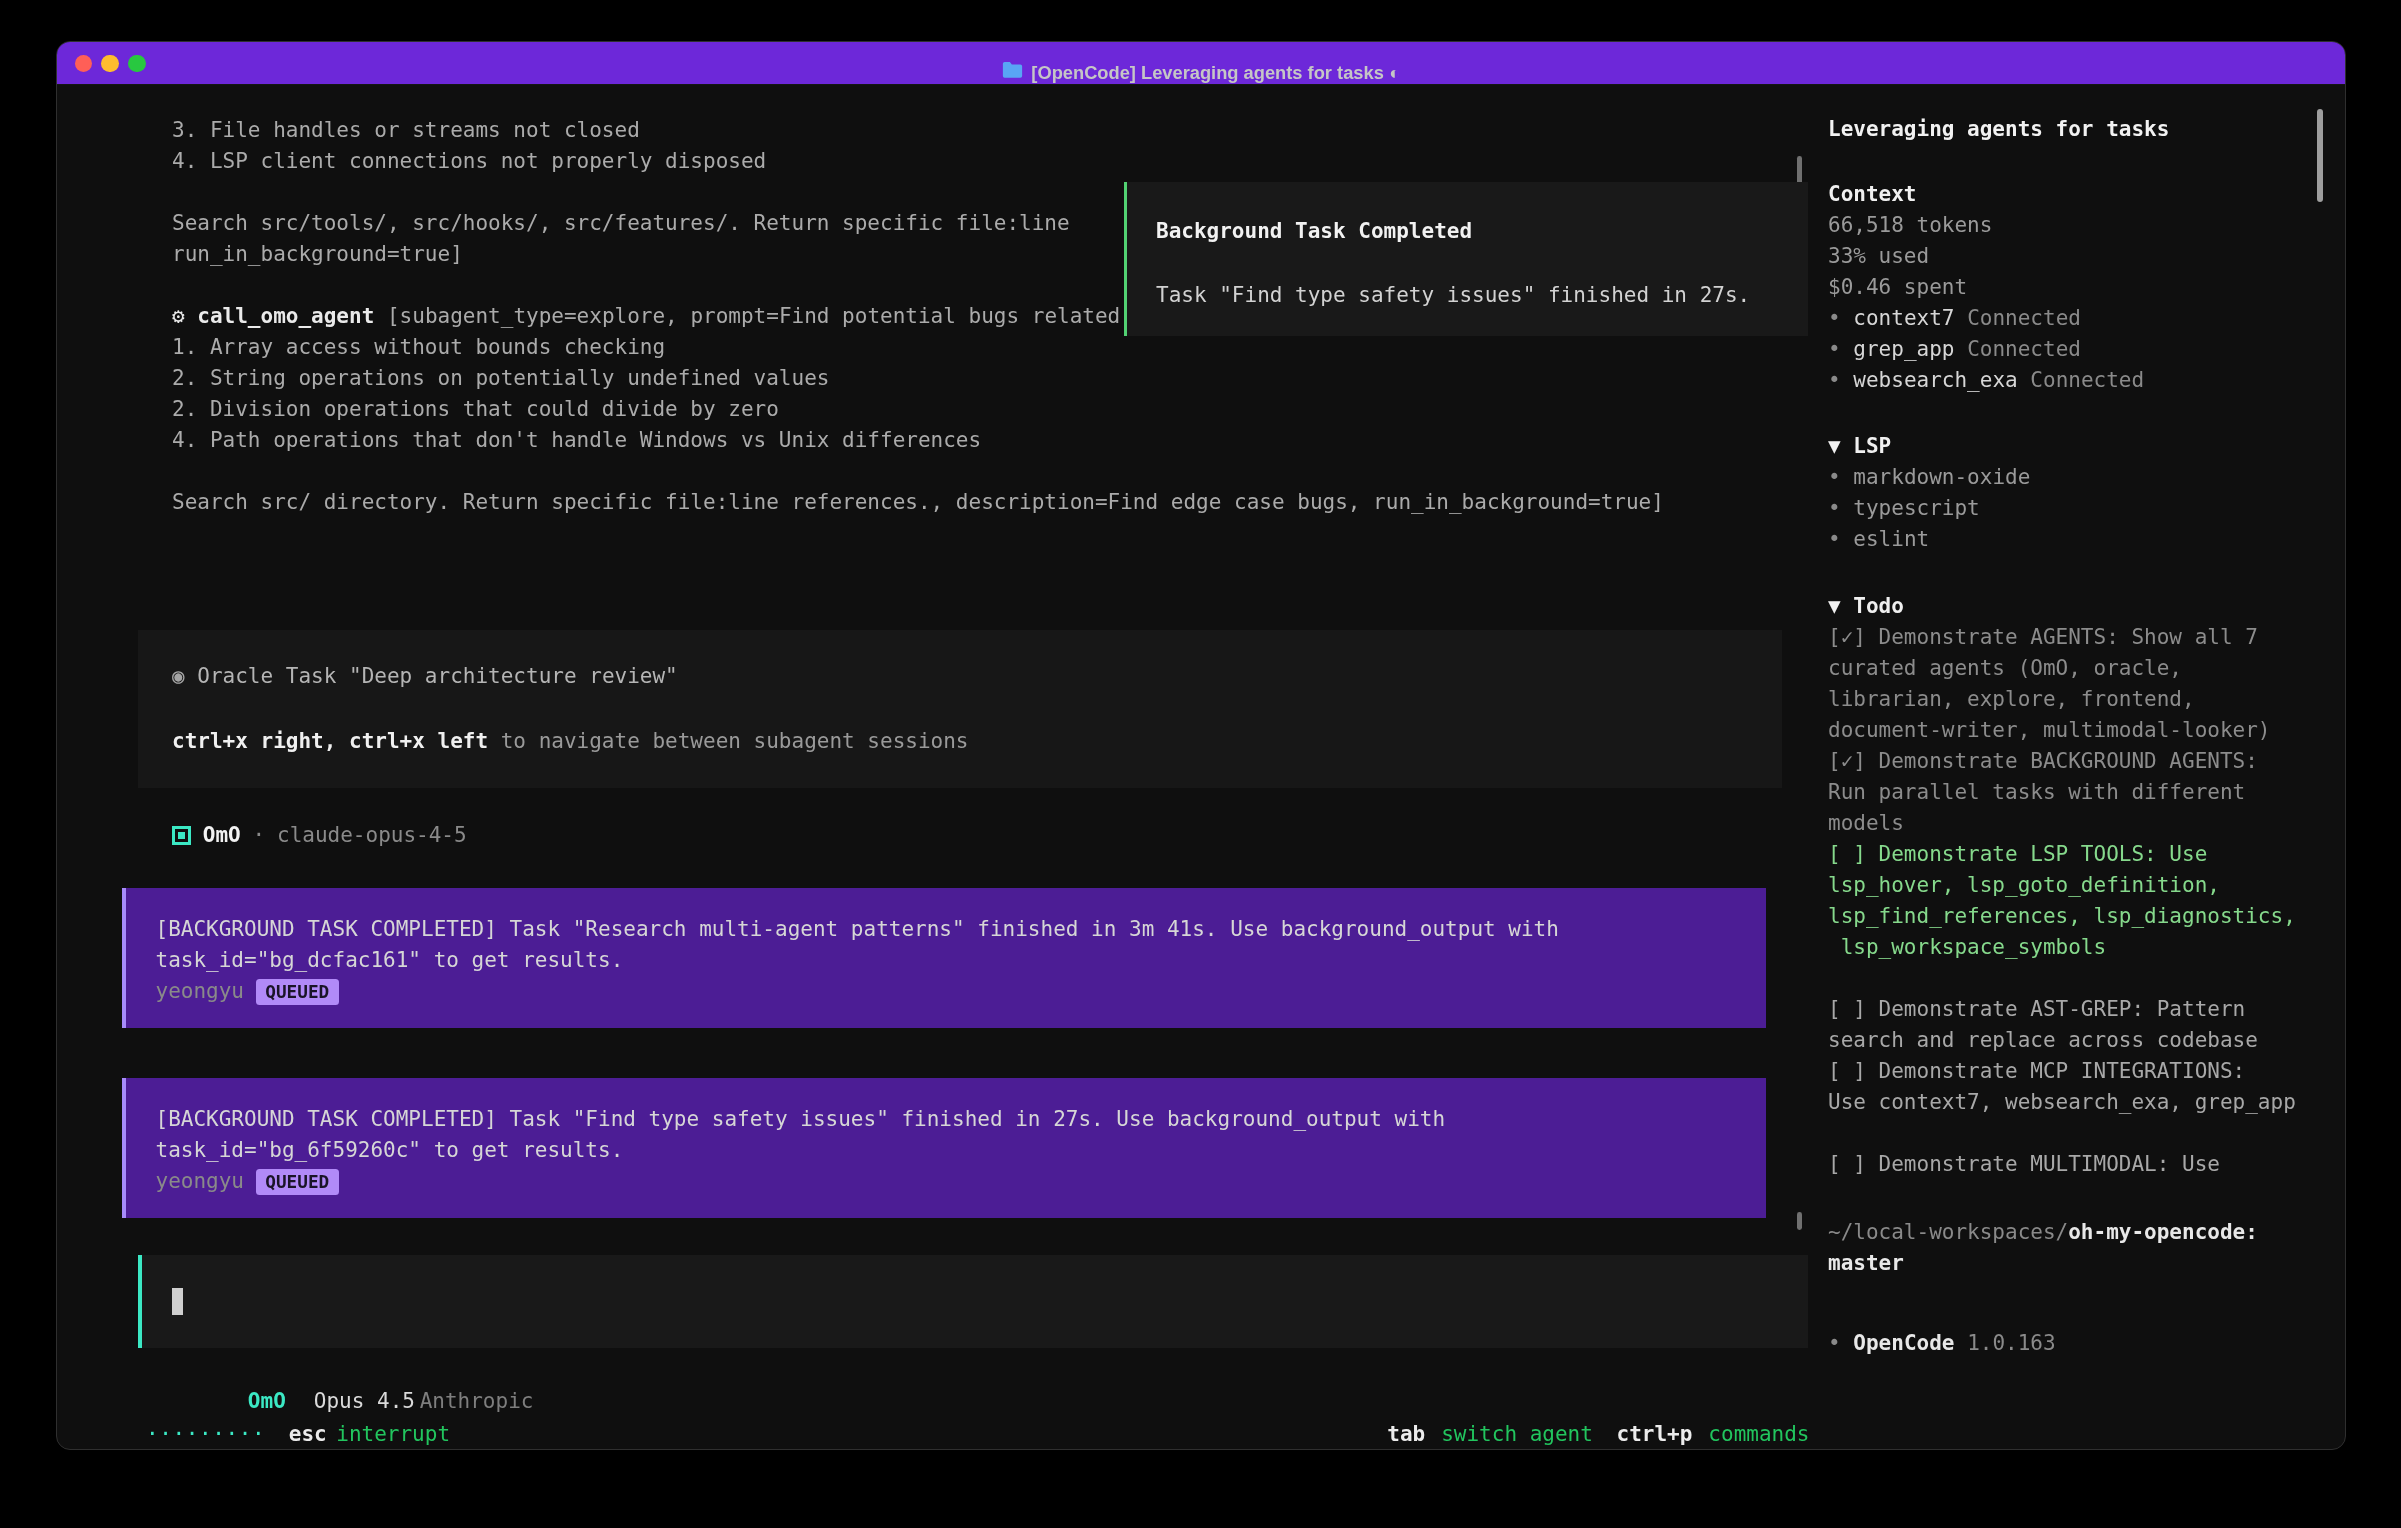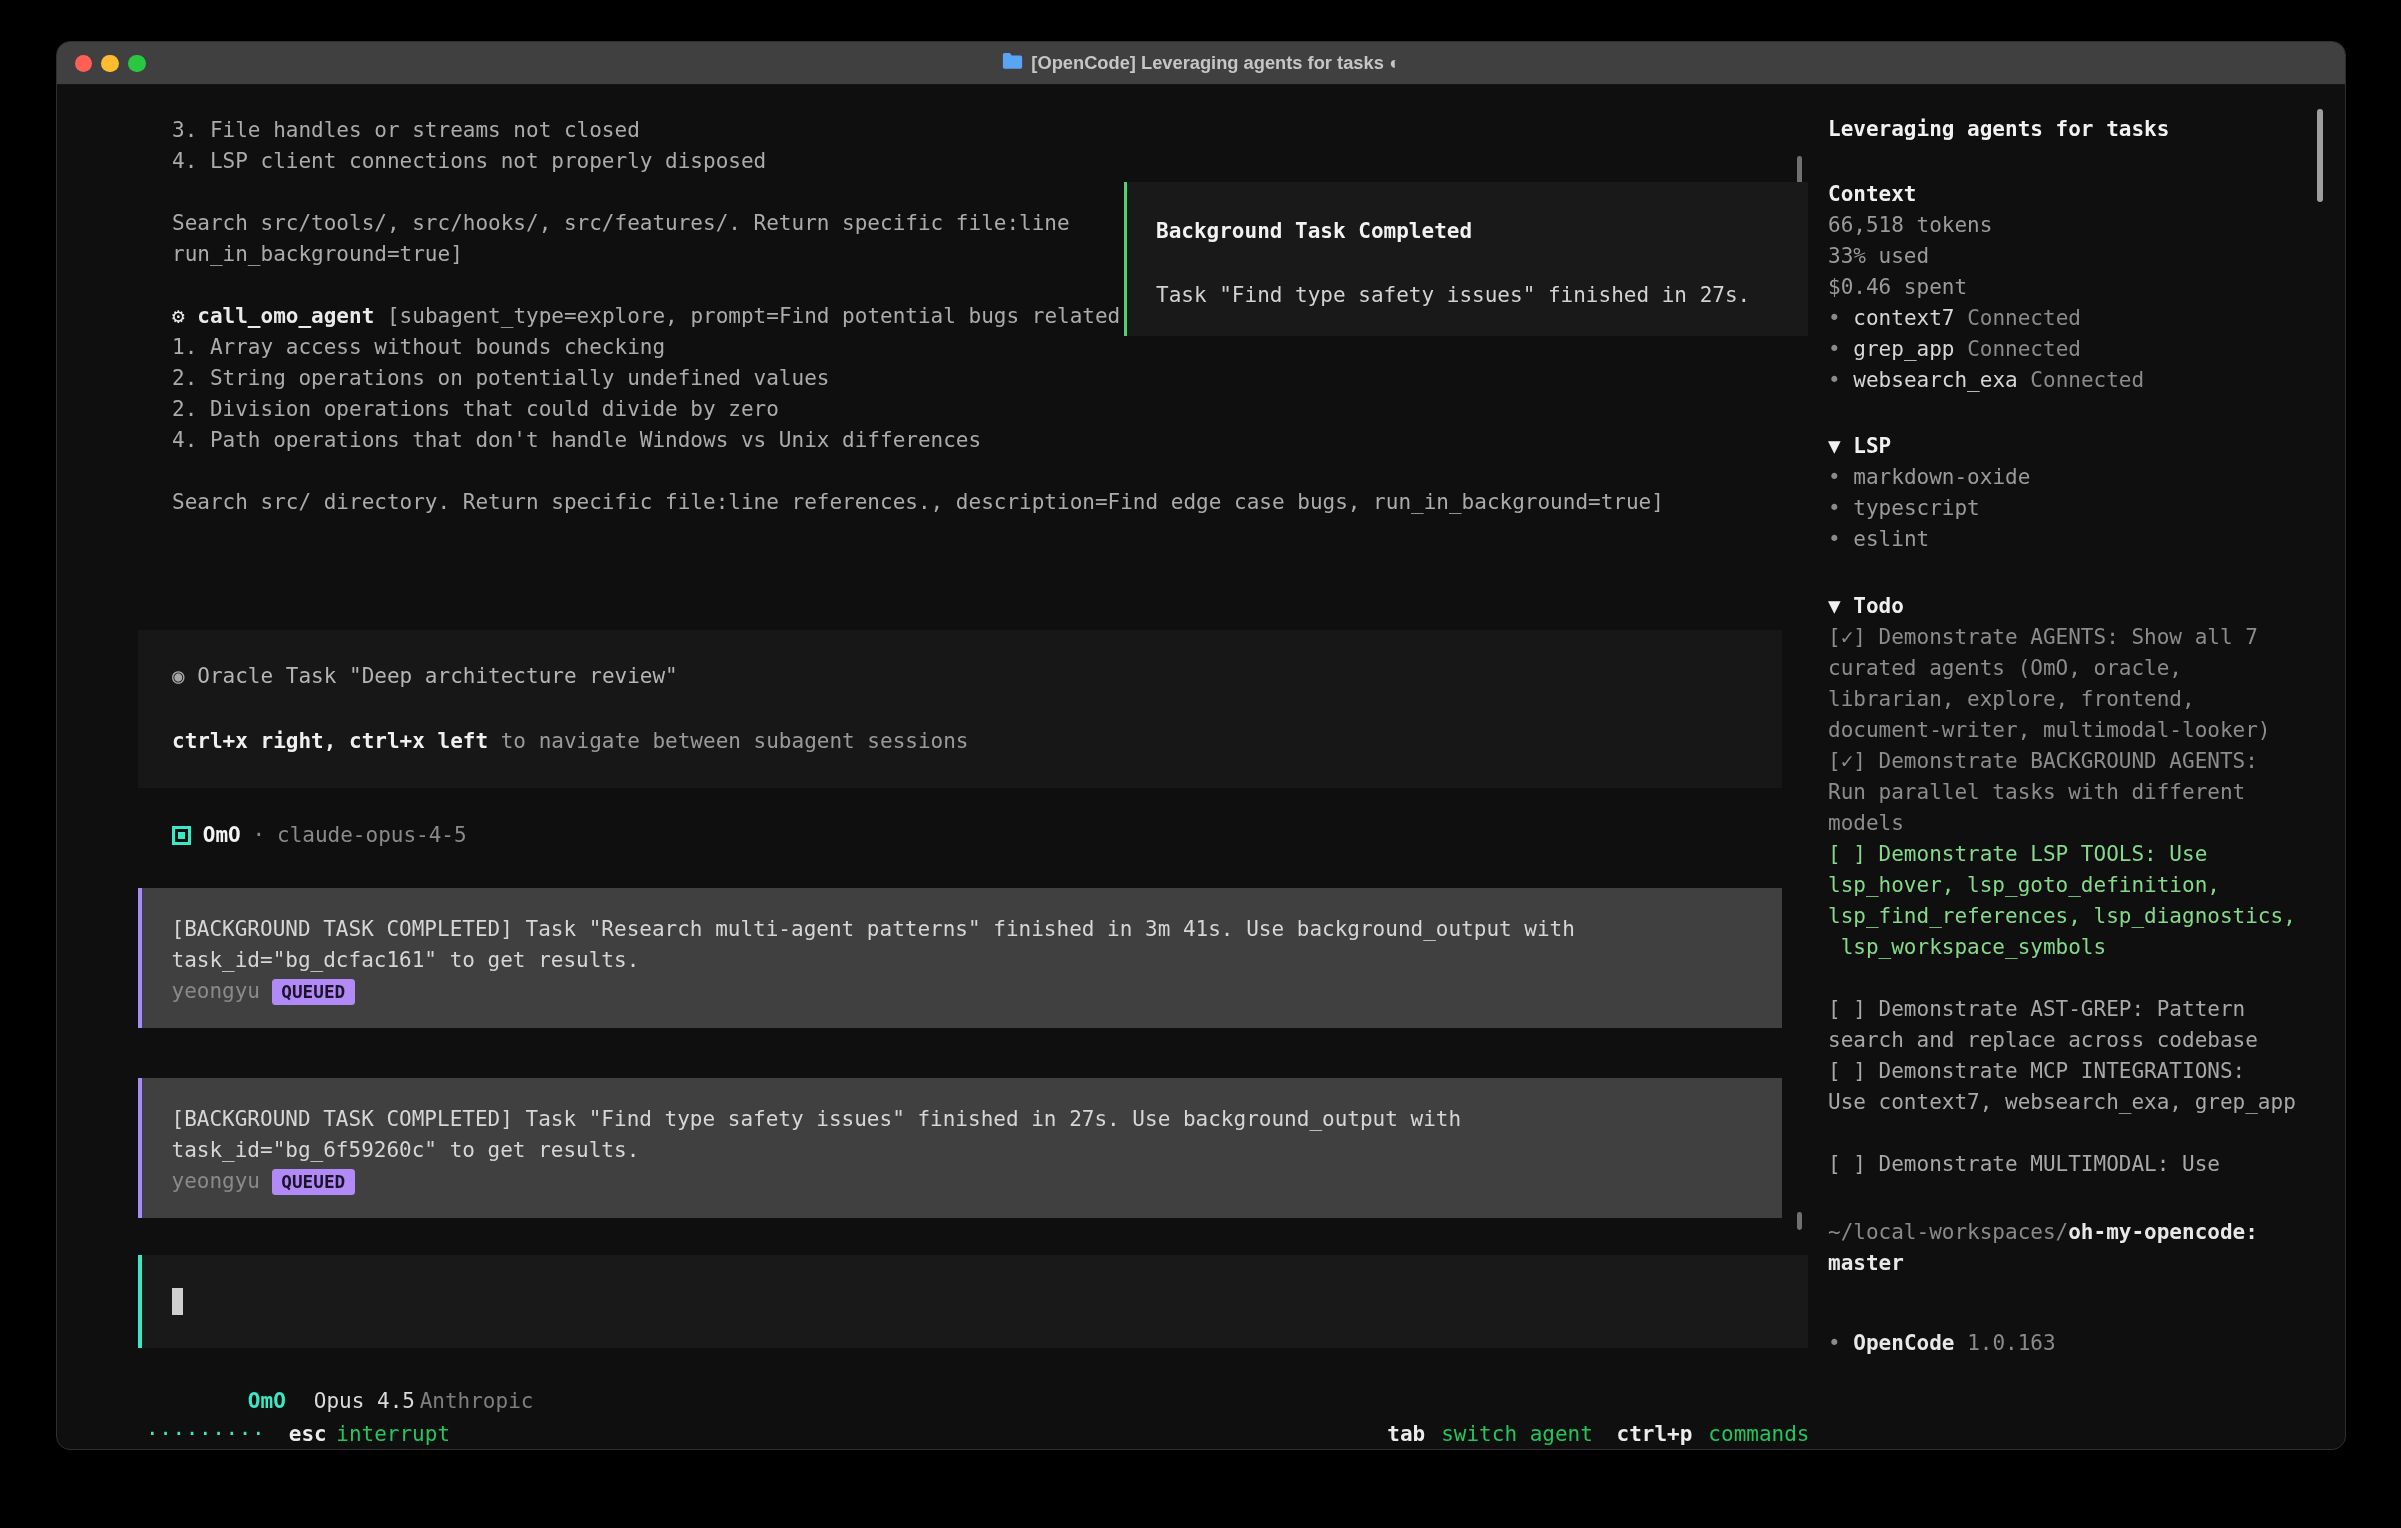--- a/index.html
+++ b/index.html
@@ -4,22 +4,22 @@
 <style>
   * { margin:0; padding:0; box-sizing:border-box; }
   html,body { width:2401px; height:1528px; background:#000; overflow:hidden;
               font-family:"DejaVu Sans Mono", monospace; }
 
   .window { position:absolute; left:56px; top:41px; width:2290px; height:1409px;
             background:#0f0f0f; border-radius:14px; overflow:hidden;
             border:0.6px solid #2f2f2f; }
 
   
-  .titlebar { position:relative; height:43px; background:#404040;
-              border-bottom:0.6px solid #151515; display:flex; align-items:center; }
+  .titlebar { position:relative; height:43px; background:#6d28d9;
+              border-bottom:0.6px solid #151515; display:flex; align-items:flex-end; }
   .traffic { position:absolute; left:17.7px; top:0; height:43px; display:flex; align-items:center; gap:8.9px; }
   .tl { width:17.7px; height:17.7px; border-radius:50%; }
   .tl.red { background:#ff5f57; } .tl.yel { background:#febc2e; } .tl.grn { background:#28c840; }
   .title-wrap { margin:0 auto; display:flex; align-items:center; gap:8.3px;
                 font-family:"Liberation Sans", sans-serif; font-size:18.3px; font-weight:600; color:#c6c6c6; }
 
   
   .main { position:absolute; left:0; top:43px; width:1746px; height:1367px;
           font-size:21px; line-height:31px;margin-left:36px; }
   .tline { white-space:pre; height:31px; color:#ababab; }
@@ -43,21 +43,21 @@
   .hint { color:#9a9a9a; }
 
   .agent-row { position:absolute; left:79px; top:735px; height:31px;
                display:flex; align-items:center; gap:11.8px; }
   .agent-icon { width:19px; height:19px; border:3px solid #3be8c4;
                 display:flex; align-items:center; justify-content:center; }
   .agent-icon i { width:7px; height:7px; background:#3be8c4; }
   .agent-name { color:#f2f2f2; font-weight:700; }
   .agent-sep, .agent-model { color:#8a8a8a; }
 
-  .msg { position:absolute; left:45px; width:1644px; background:#404040;
+  .msg { position:absolute; left:29px; width:1644px; background:#4c1d95;
          border-left:4.1px solid #a78bfa; padding:26px 0 21px 29.5px; }
   .msg .body { color:#d6d6d6; }
   .msg .meta { color:#8a8a8a; height:31px; display:flex; align-items:center; }
   .badge { display:inline-block; background:#b18af8; color:#1a1428; font-weight:700;
            font-size:17.7px; line-height:26px; padding:0 9.5px; border-radius:3.5px; margin-left:11.8px; }
   .msg1 { top:803px; } .msg2 { top:993px; }
 
   .input-panel { position:absolute; left:45px; top:1170px; width:1670px; height:93px;
                  background:#191919; border-left:4.1px solid #3be8c4;
                  display:flex; align-items:center; padding-left:29.5px; }

